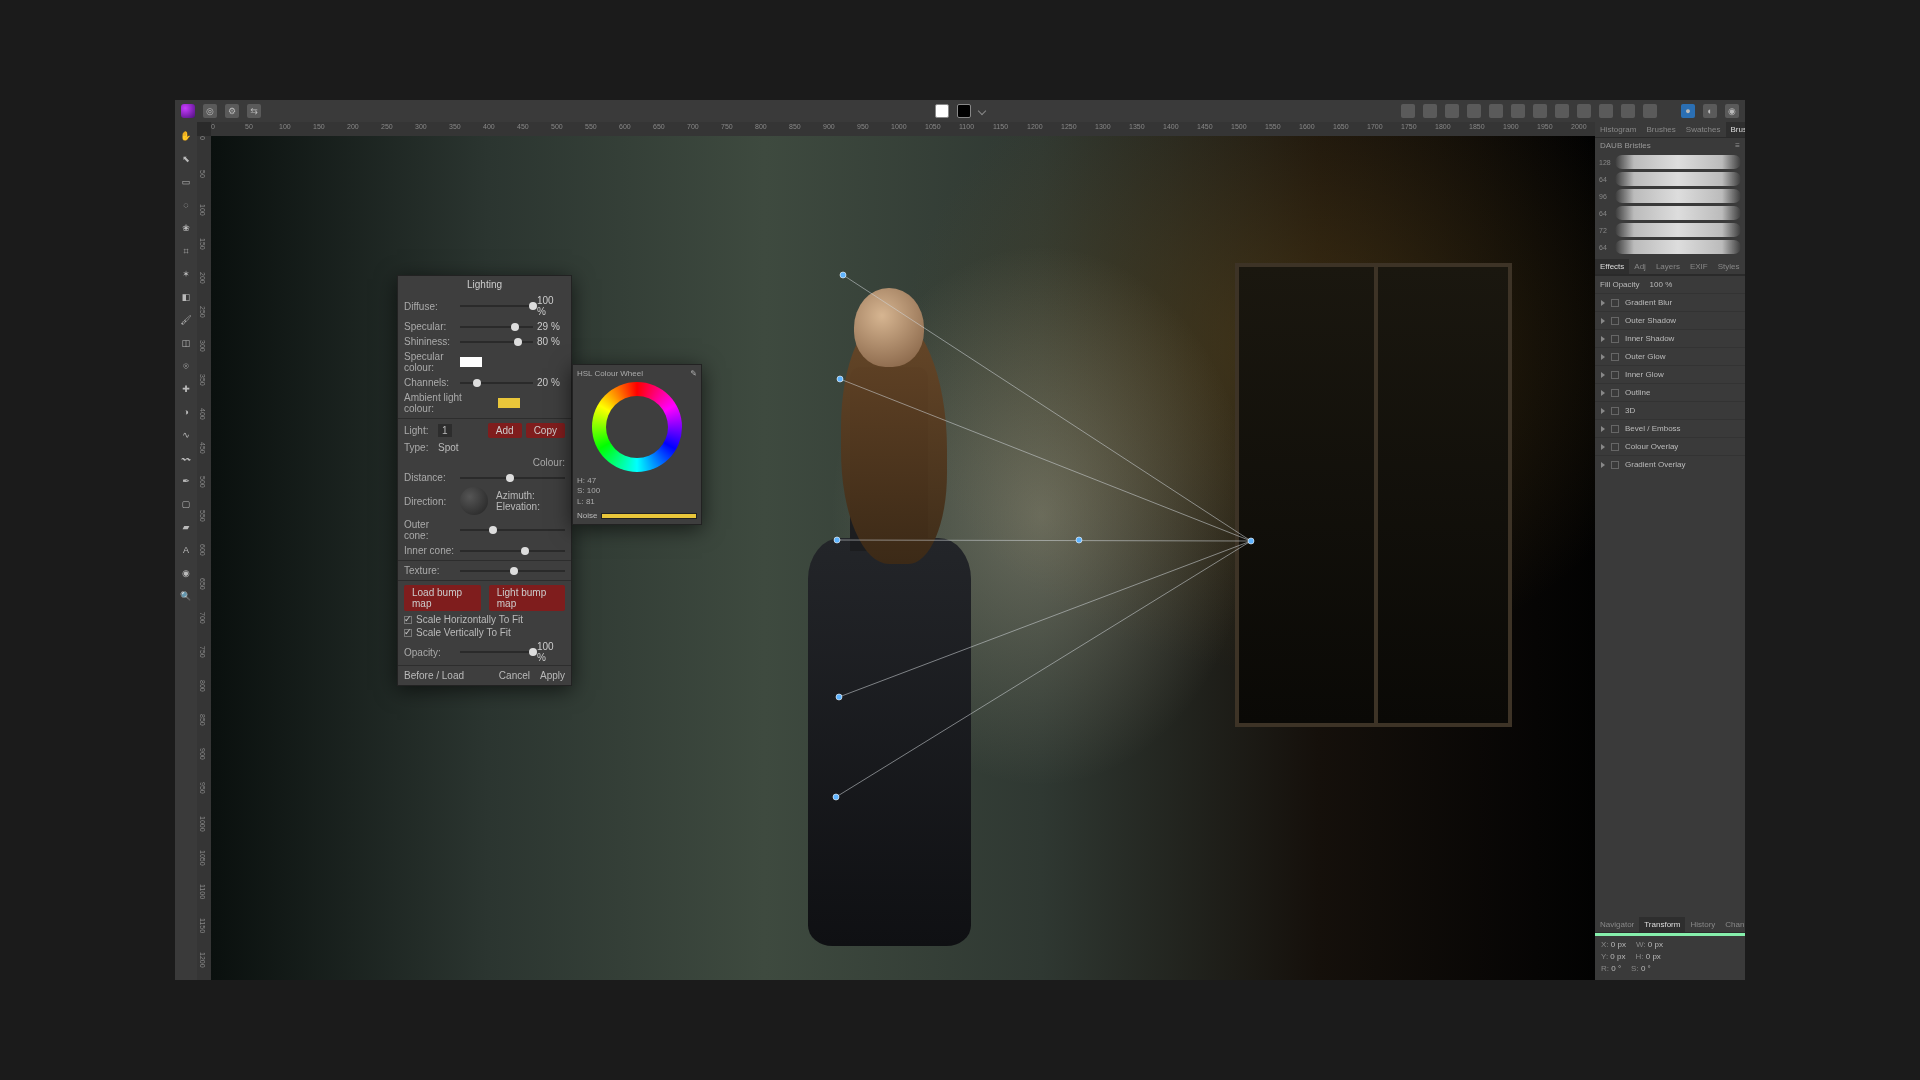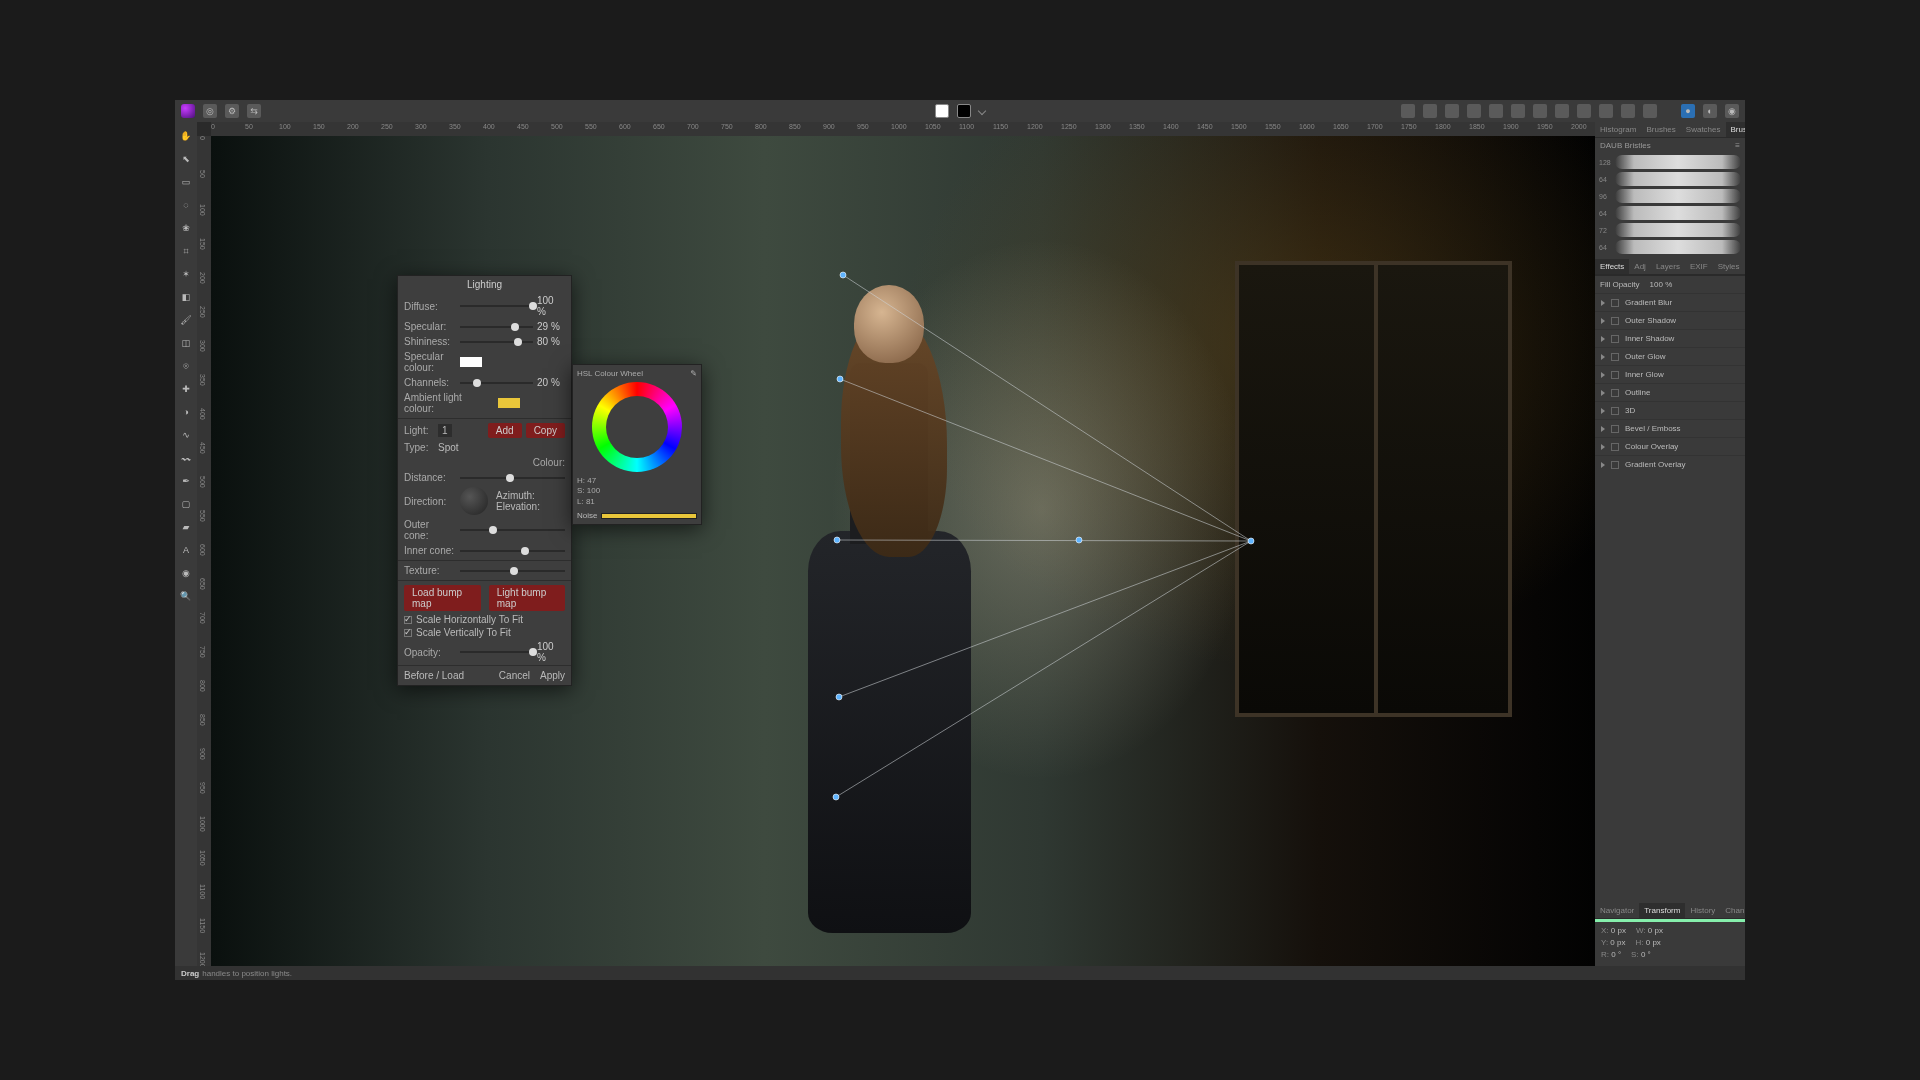--- a/index.html
+++ b/index.html
@@ -520,17 +520,13 @@
           <span><span class="tlabel">H:</span> <span>0 px</span></span>
         </div>
         <div class="row">
           <span><span class="tlabel">R:</span> <span>0 °</span></span>
           <span><span class="tlabel">S:</span> <span>0 °</span></span>
         </div>
       </div>
     </div>
   </div>
 
-  <div class="status">
-    <b>Drag</b>
-    <span>handles to position lights.</span>
-  </div>
 </div>
 
 </body></html>

